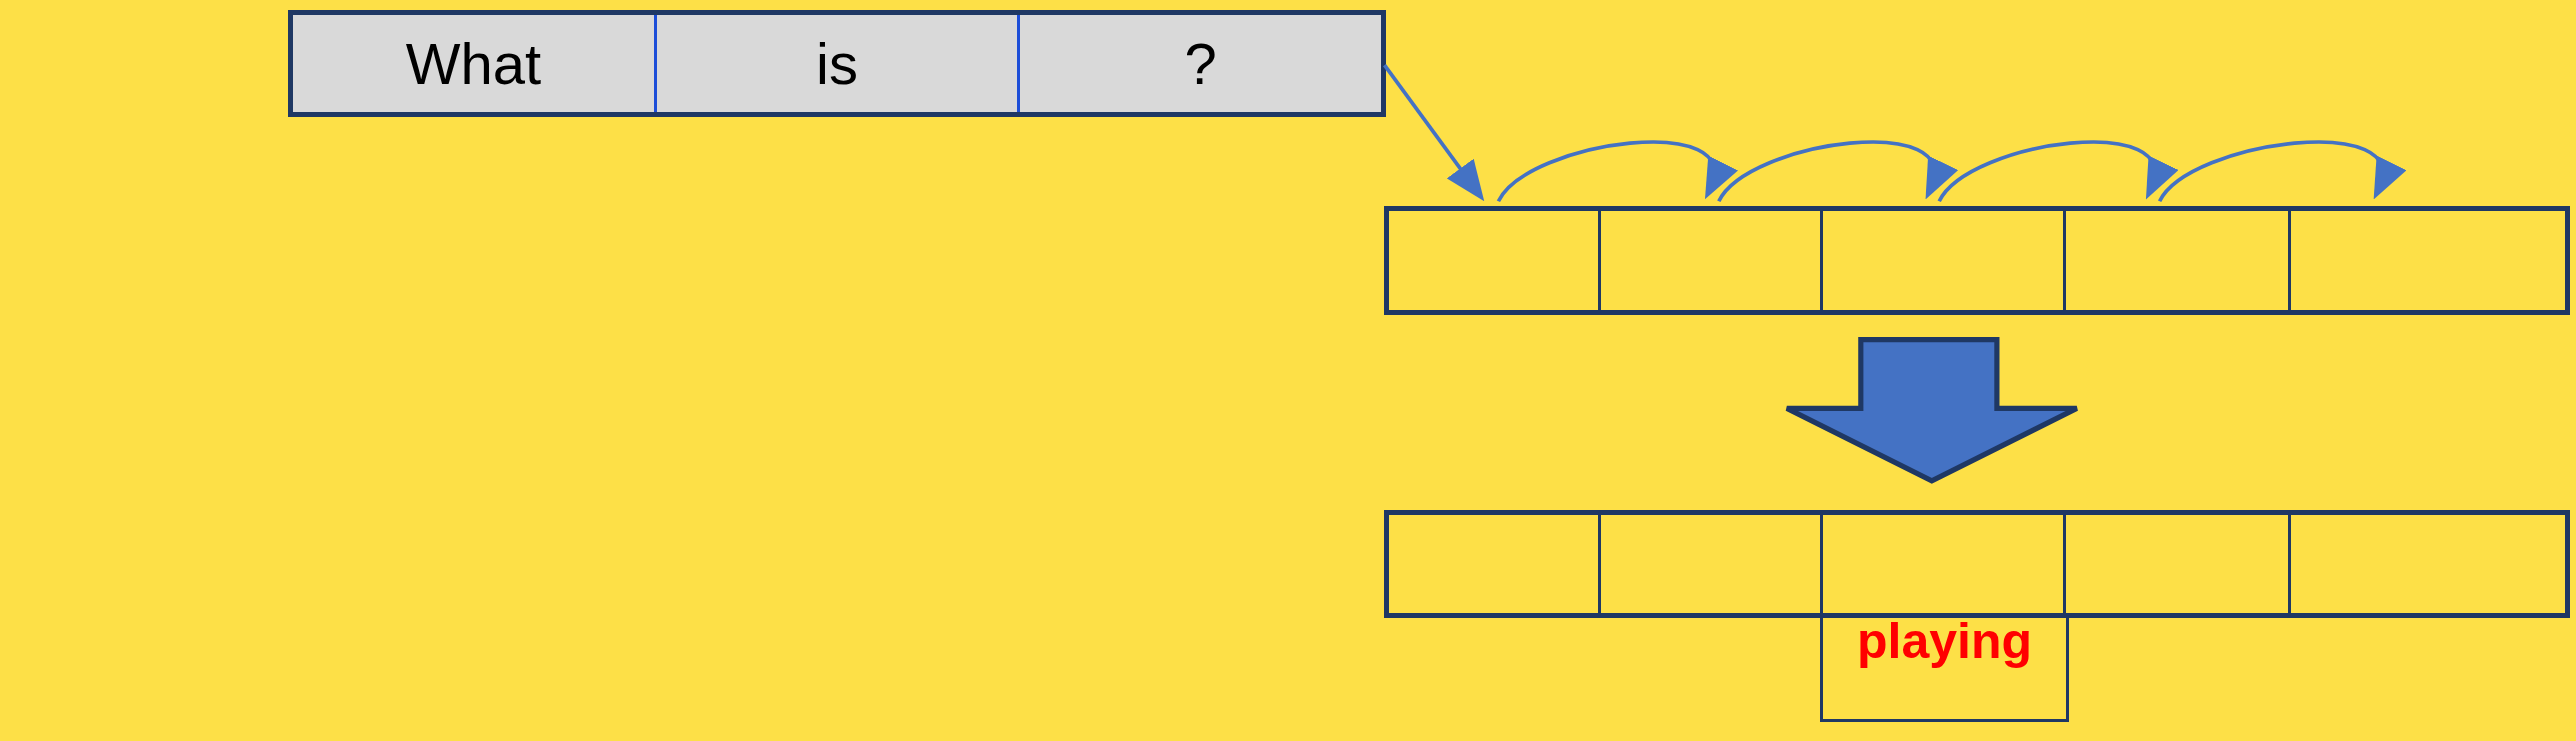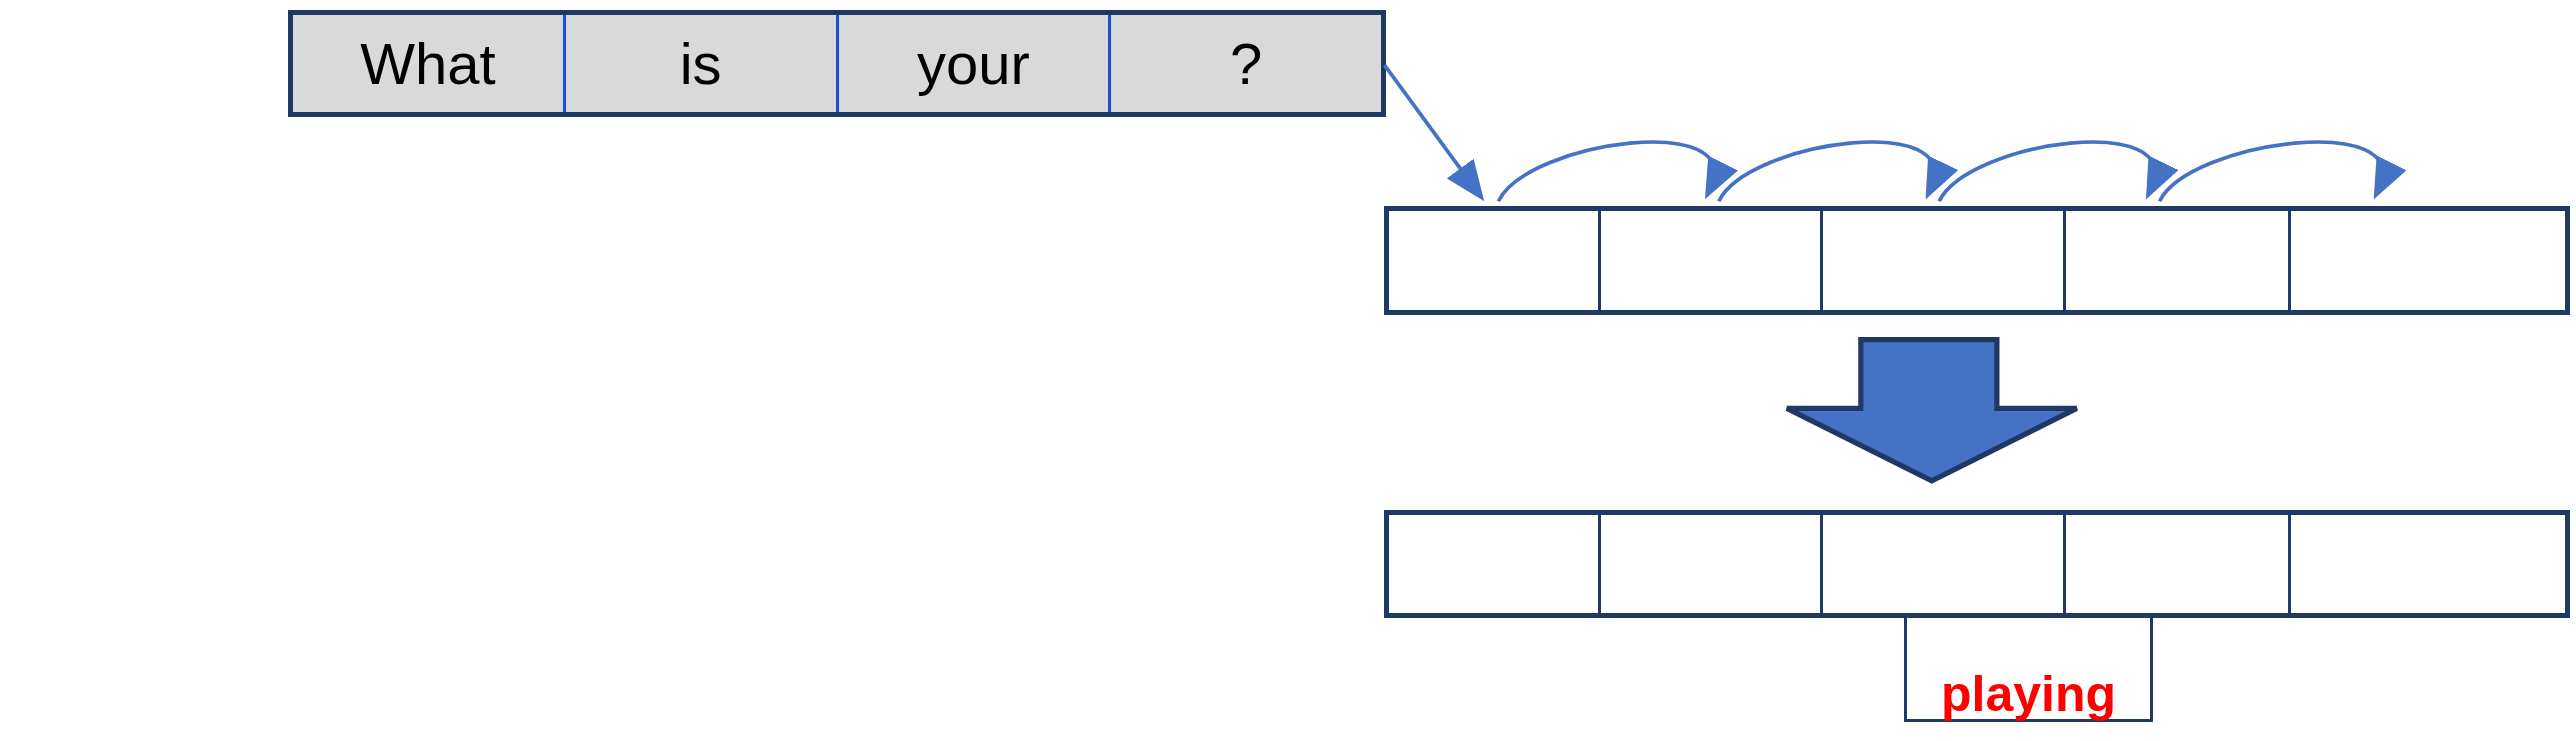--- a/index.html
+++ b/index.html
@@ -4,21 +4,21 @@
 <style>
   html, body {
     margin: 0;
     padding: 0;
     background: #000000;
   }
   .canvas {
     position: relative;
     width: 2576px;
     height: 742px;
-    background: #ffffff;
+    background: #fde047;
     font-family: "Liberation Sans", sans-serif;
     overflow: hidden;
   }
 
   
   .word-table {
     position: absolute;
     left: 288px;
     top: 10.4px;
     width: 1098px;
@@ -57,28 +57,28 @@
   .slot-cell {
     border-left: 3.7px solid #1F3864;
     box-sizing: border-box;
     height: 100%;
   }
   .slot-cell:first-child { border-left: none; }
 
   
   .output-box {
     position: absolute;
-    left: 1904px;
+    left: 1820px;
     top: 613px;
     width: 249px;
     height: 109px;
     border: 3.7px solid #1F3864;
     box-sizing: border-box;
     display: flex;
-    align-items: flex-end;
+    align-items: flex-start;
     justify-content: center;
   }
   .output-word {
     color: #FF0000;
     font-size: 50px;
     font-weight: bold;
     line-height: 1;
   }
 
   
@@ -93,21 +93,20 @@
   }
 </style>
 </head>
 <body>
 
 <div class="canvas">
 
   <div class="word-table">
     <div class="word-cell">What</div>
     <div class="word-cell">is</div>
-    <div class="word-cell">your</div>
     <div class="word-cell">?</div>
   </div>
 
   <div class="slot-row middle">
     <div class="slot-cell" style="flex:0 0 209px"></div>
     <div class="slot-cell" style="flex:0 0 222px"></div>
     <div class="slot-cell" style="flex:0 0 243px"></div>
     <div class="slot-cell" style="flex:0 0 225px"></div>
     <div class="slot-cell" style="flex:1 1 auto"></div>
   </div>

